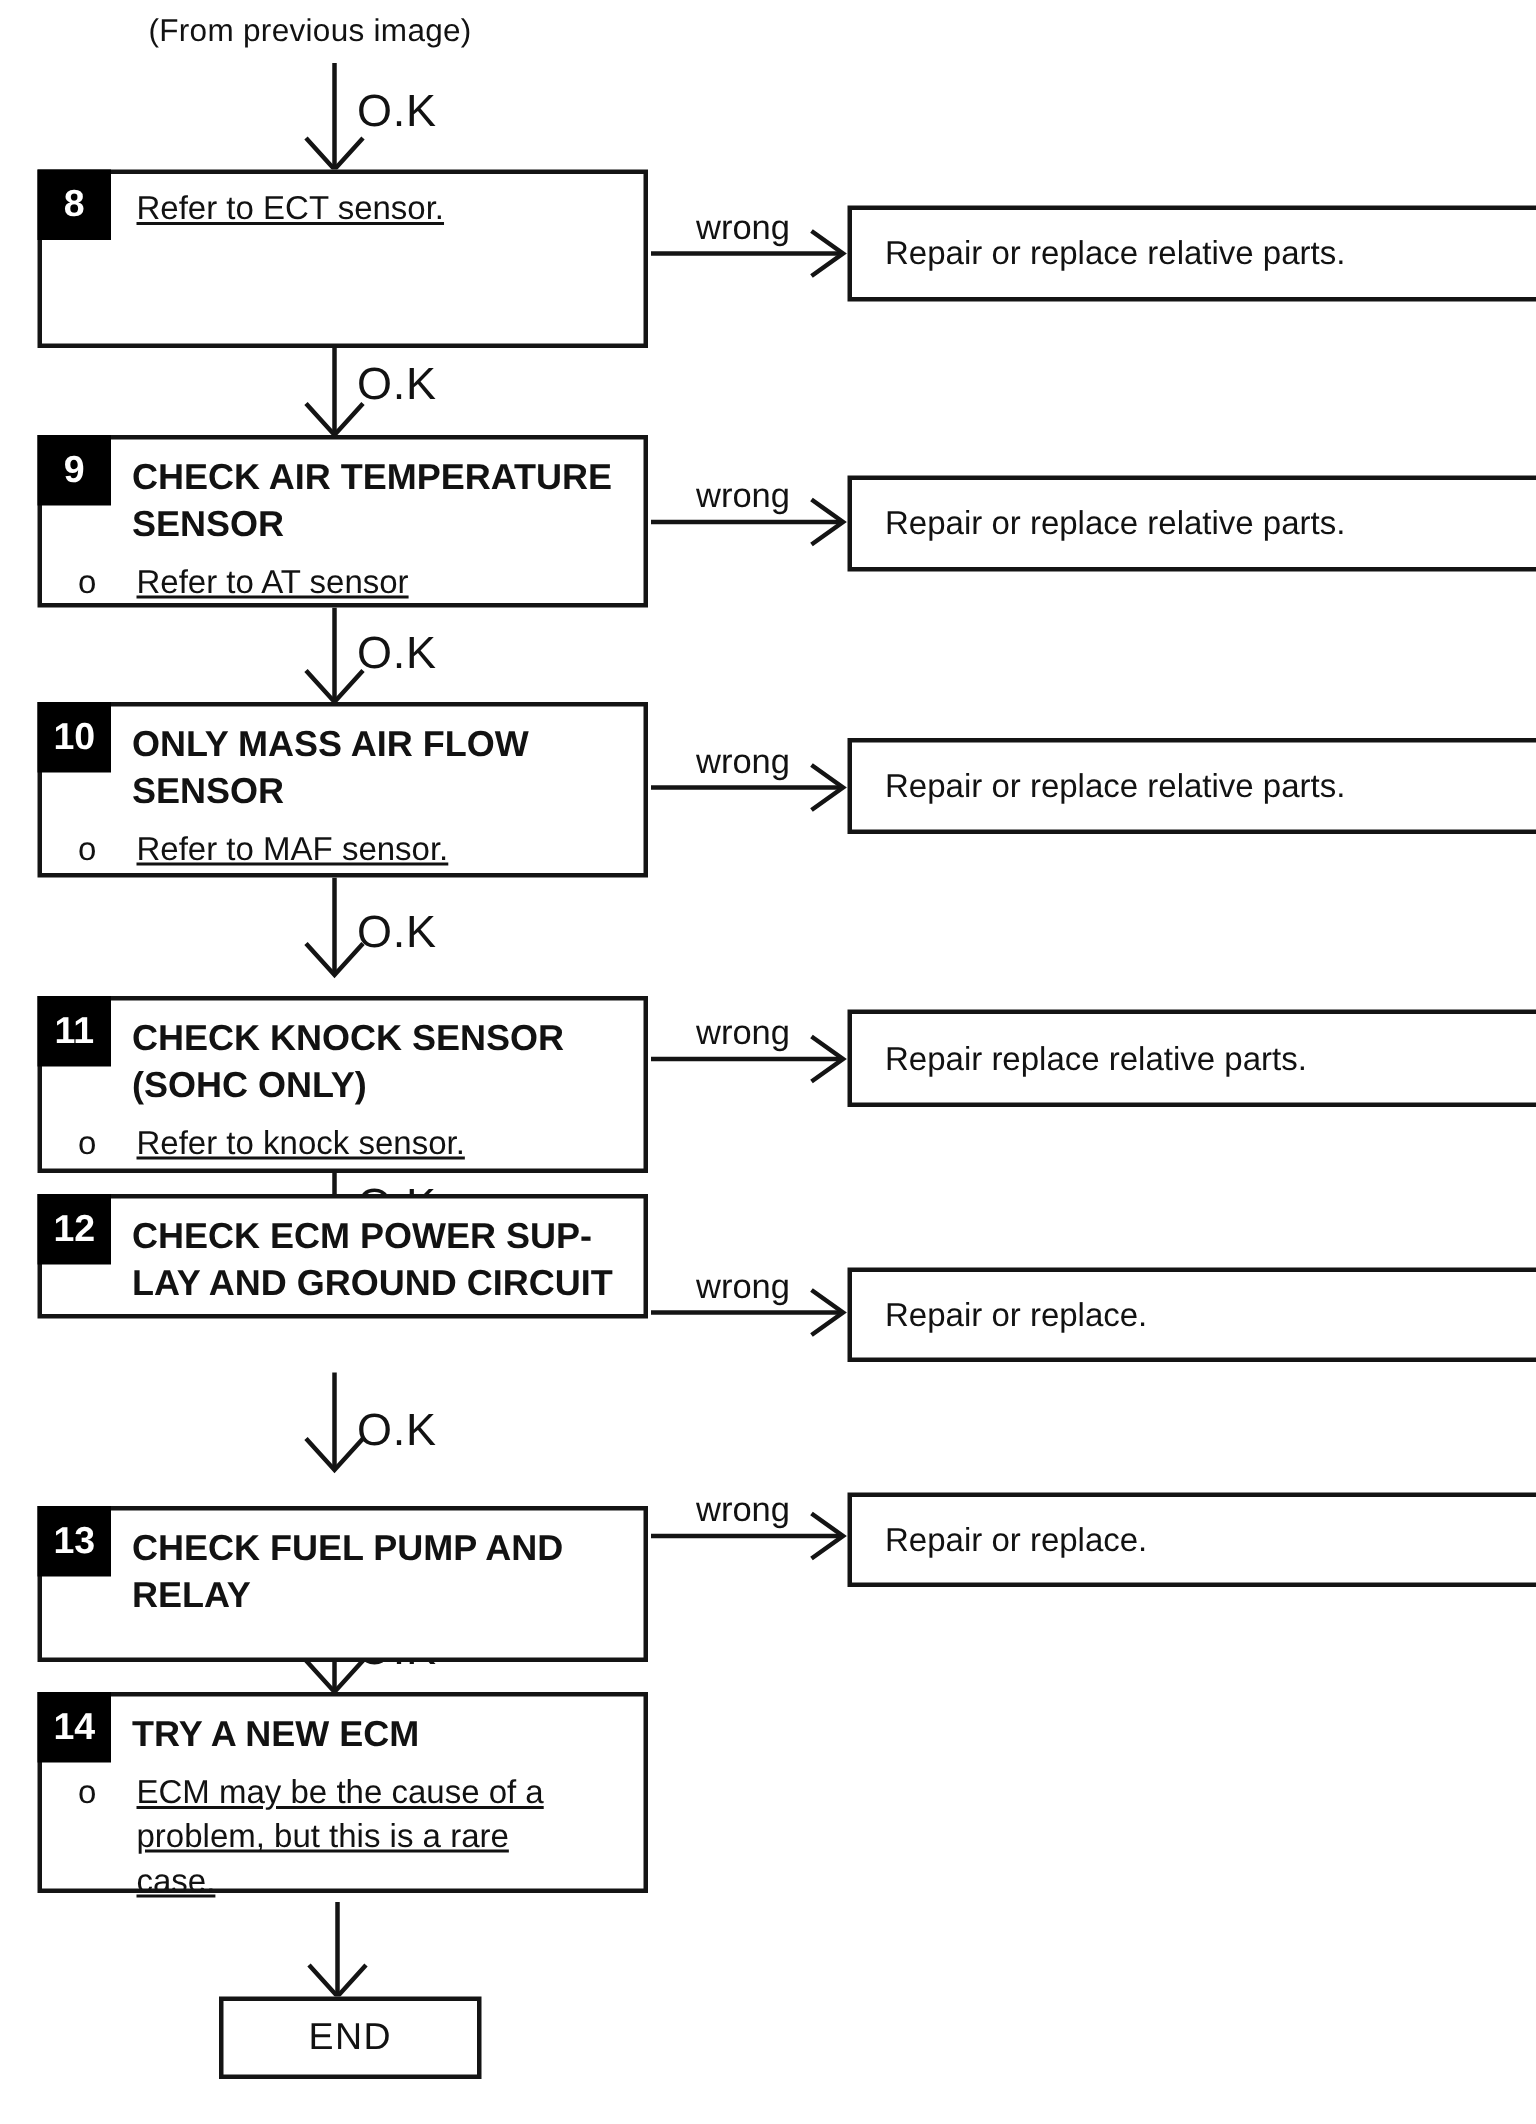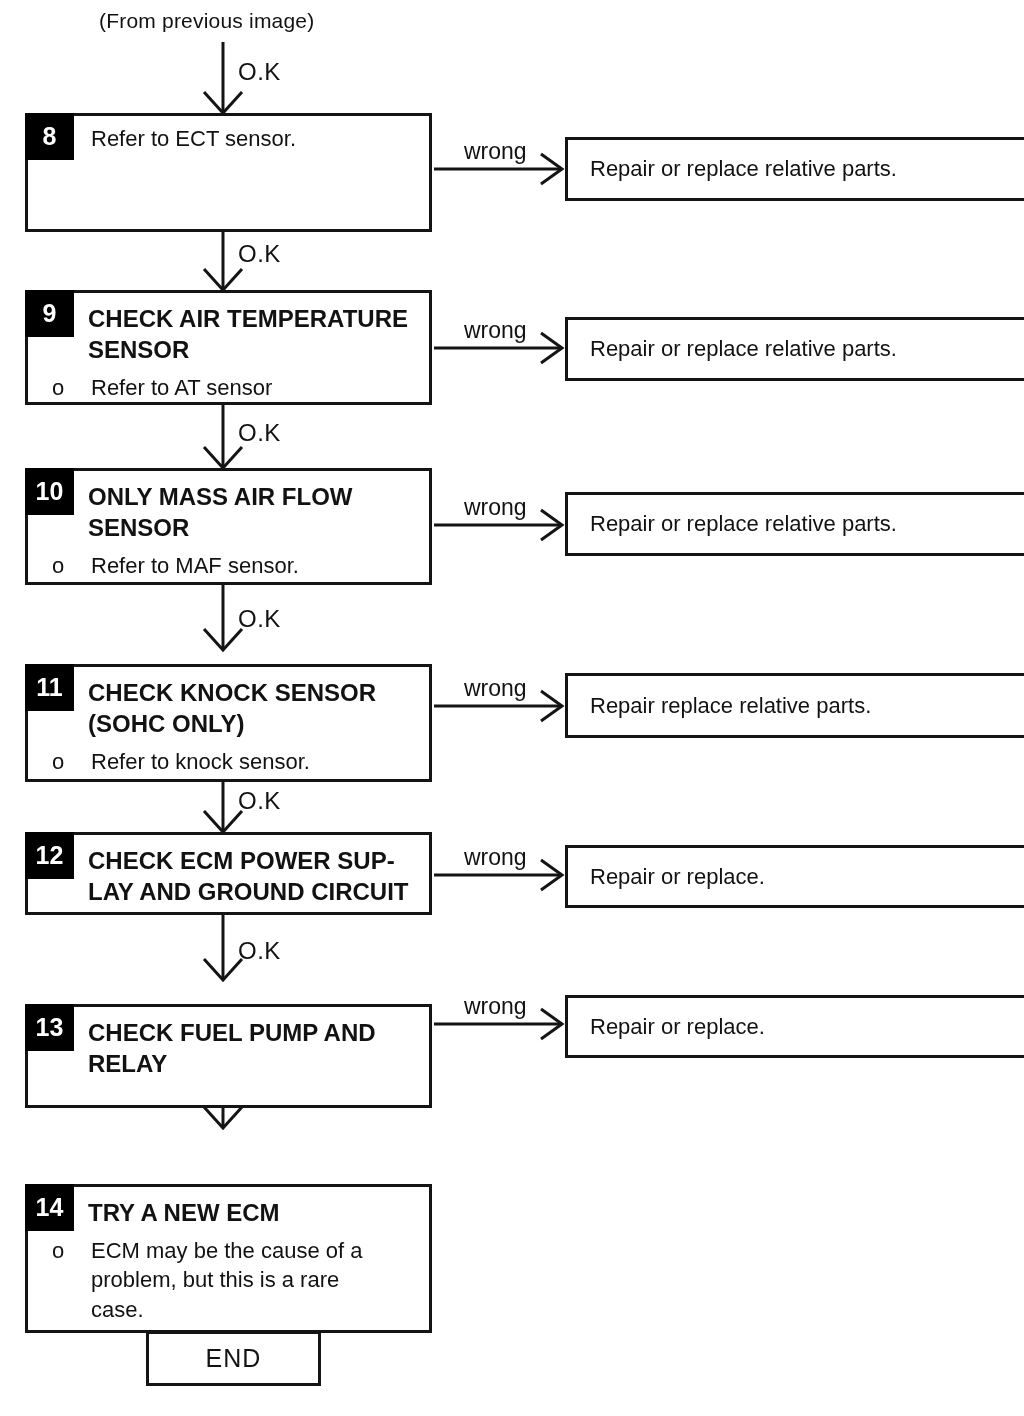--- a/index.html
+++ b/index.html
@@ -21,21 +21,21 @@
   }
   svg.connectors {
     position: absolute;
     left: 0; top: 0;
     width: 1024px; height: 1416px;
     pointer-events: none;
   }
   .ok-label {
     position: absolute;
     left: 238px;
-    font-size: 24px;
+    font-size: 30px;
     letter-spacing: 0.5px;
   }
   .wrong-label {
     position: absolute;
     left: 464px;
     font-size: 23px;
   }
   .step-box {
     position: absolute;
     left: 25px;
@@ -63,21 +63,21 @@
     line-height: 1.3;
     white-space: pre-line;
   }
   .step-note {
     display: flex;
     margin: 8px 6px 0 24px;
     font-size: 22px;
     line-height: 1.33;
   }
   .note-marker { width: 39px; flex: none; }
-  .note-text { white-space: pre-line; }
+  .note-text { white-space: pre-line; text-decoration: underline; }
   .action-box {
     position: absolute;
     left: 565px;
     width: 498px;
     border: 3px solid #141414;
     background: #ffffff;
     box-sizing: border-box;
     display: flex;
     align-items: center;
     padding-left: 22px;
@@ -197,39 +197,39 @@
 (SOHC ONLY)</div>
     <div class="step-note">
       <span class="note-marker">o</span>
       <span class="note-text">Refer to knock sensor.</span>
     </div>
   </div>
   <div class="action-box" style="top:673px; height:65px">
     <span>Repair replace relative parts.</span>
   </div>
 
-  <div class="step-box" style="top:832px; height:83px">
+  <div class="step-box" style="top:796px; height:83px">
     <div class="step-num">12</div>
     <div class="step-title">CHECK ECM POWER SUP-
 LAY AND GROUND CIRCUIT</div>
   </div>
   <div class="action-box" style="top:845px; height:63px">
     <span>Repair or replace.</span>
   </div>
 
   <div class="step-box" style="top:1004px; height:104px">
     <div class="step-num">13</div>
     <div class="step-title">CHECK FUEL PUMP AND
 RELAY</div>
   </div>
   <div class="action-box" style="top:995px; height:63px">
     <span>Repair or replace.</span>
   </div>
 
-  <div class="step-box" style="top:1184px; height:149px">
+  <div class="step-box" style="top:1128px; height:134px">
     <div class="step-num">14</div>
     <div class="step-title">TRY A NEW ECM</div>
     <div class="step-note">
       <span class="note-marker">o</span>
       <span class="note-text">ECM may be the cause of a
 problem, but this is a rare
 case.</span>
     </div>
   </div>
 

